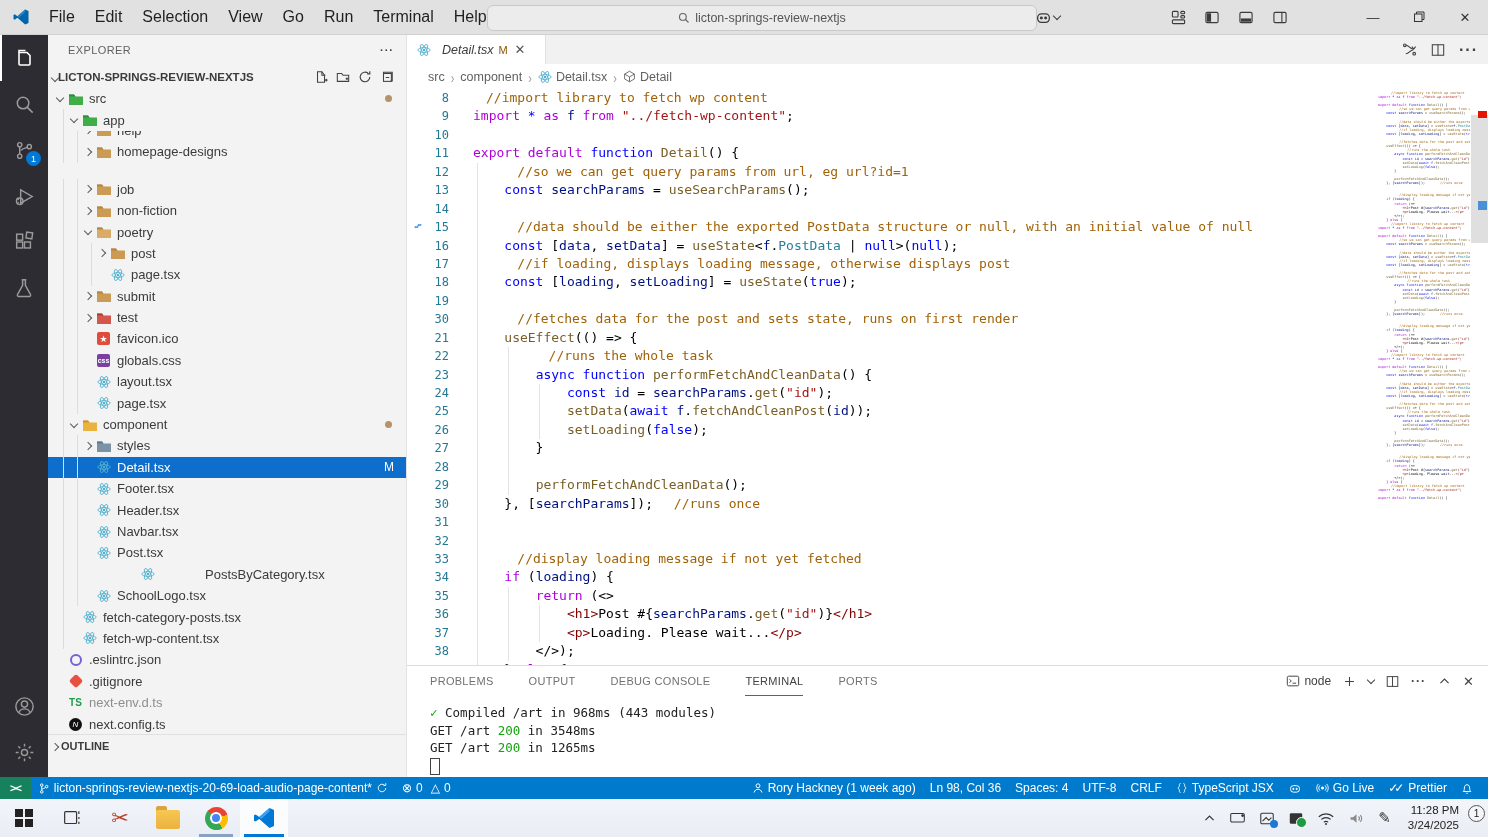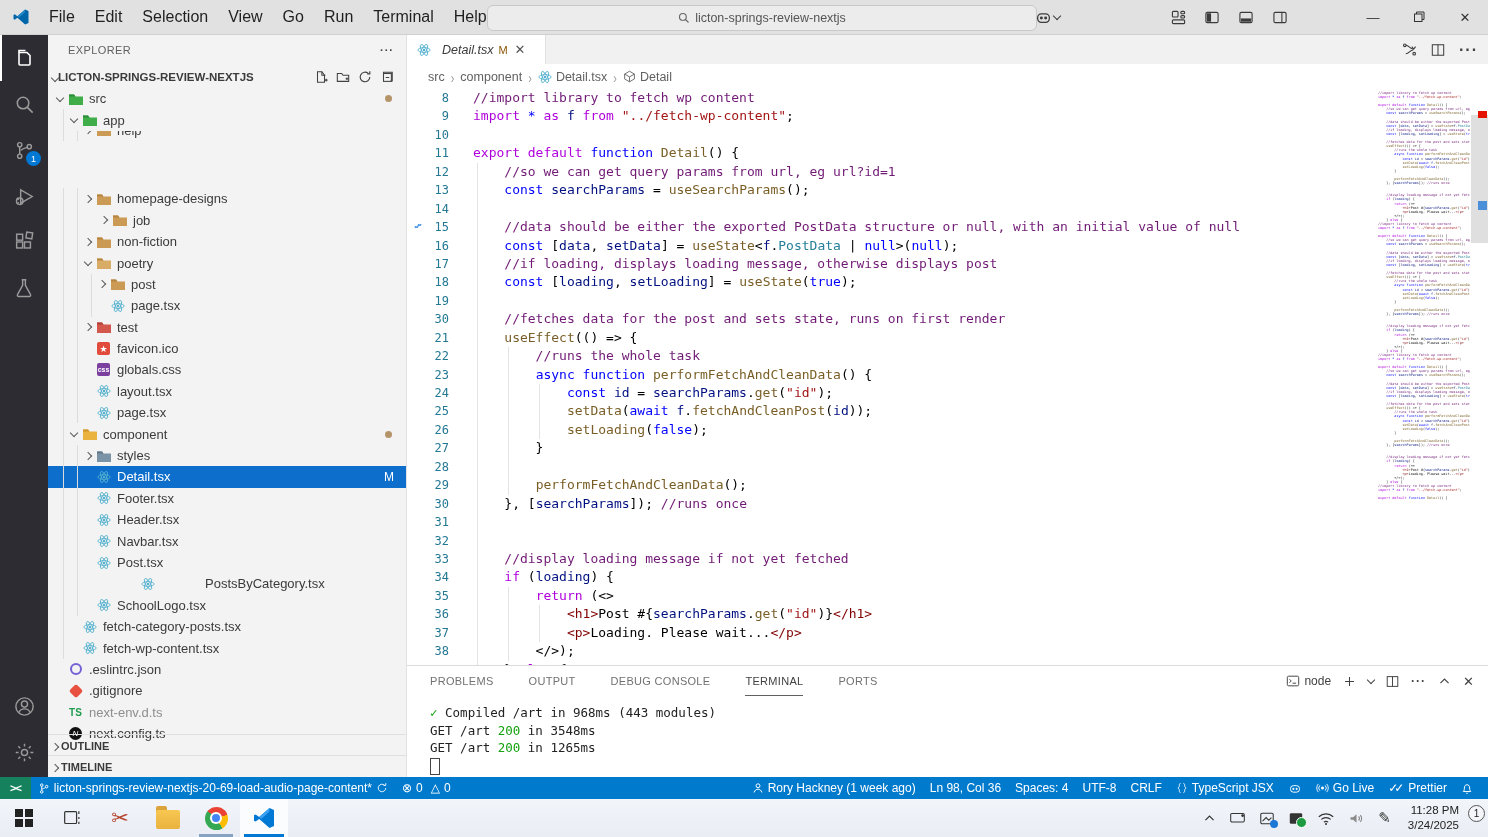--- a/index.html
+++ b/index.html
@@ -53,21 +53,21 @@
   .breadcrumbs{height:25px;display:flex;align-items:center;padding-left:21px;font-size:12.5px;color:#616161;gap:4px;flex:none;background:#fff;}
   .bc-sep{color:#9a9a9a;font-size:11px;transform:scaleY(1.4);display:inline-block;margin:0 2px;}
   .bc-item{display:flex;align-items:center;gap:4px;}
   .codewrap{flex:1;position:relative;overflow:hidden;background:#fff;}
   .gutter{position:absolute;left:0;top:0;width:66px;}
   .gut-row{height:18.45px;line-height:18.45px;text-align:right;padding-right:24px;font-family:"DejaVu Sans Mono",monospace;font-size:12px;color:#237893;position:relative;}
   .gut-mark{position:absolute;left:7px;top:4px;color:#3b8eea;}
   .codelines{position:absolute;left:66px;top:0;right:110px;}
   .cl{height:18.45px;line-height:18.45px;font-family:"DejaVu Sans Mono",monospace;font-size:13px;white-space:pre;position:relative;}
   .cguide{position:absolute;top:0;bottom:0;width:1px;background:#e3e3e3;}
-  .tok-com{color:#701a75;} .tok-kw1{color:#0000ff;} .tok-kw2{color:#af00db;} .tok-fn{color:#795e26;}
+  .tok-com{color:#a16207;margin-left:13px;} .tok-kw1{color:#0000ff;} .tok-kw2{color:#af00db;} .tok-fn{color:#795e26;}
   .tok-var{color:#001080;} .tok-type{color:#267f99;} .tok-str{color:#a31515;} .tok-txt{color:#000;} .tok-tag{color:#800000;}
   .minimap{position:absolute;top:2px;right:18px;width:92px;bottom:0;overflow:hidden;opacity:.95;}
   .mm-line{height:4.1px;line-height:4.1px;font-family:"DejaVu Sans Mono",monospace;font-size:3.4px;white-space:pre;}
   .ruler{position:absolute;top:0;right:0;width:17px;bottom:0;}
   .ruler .slider{position:absolute;top:26px;left:0;right:0;height:128px;background:rgba(110,110,110,.22);}
   .ruler .mark{position:absolute;right:1px;width:9px;}
   .panel{height:111px;flex:none;border-top:1px solid #dcdcdc;background:#fff;position:relative;}
   .panel-header{height:30px;display:flex;align-items:center;padding-left:23px;gap:35px;}
   .ptab{font-size:11px;color:#717171;letter-spacing:.3px;height:30px;display:flex;align-items:center;box-sizing:border-box;}
   .ptab.active{color:#424242;border-bottom:1px solid #616161;}
@@ -294,35 +294,35 @@
             <span class="chev closed"></span>
           </span>
           <span class="ficon">
             <svg width="16" height="14" viewBox="0 0 16 14">
               <path d="M1 2.5h5l1.5 2H15v8.5H1z" fill="#cb9a55"></path>
               <path d="M1 2.5h5l1.5 2H1z" fill="#b58441"></path>
             </svg>
           </span>
           <span class="label">help</span>
         </div>
-        <div class="row" style="padding-left: 32px; margin-top: 47px;">
+        <div class="row" style="padding-left: 32px;">
           <span class="guide" style="left: 15px;"></span>
           <span class="guide" style="left: 29px;"></span>
           <span class="chevbox">
             <span class="chev closed"></span>
           </span>
           <span class="ficon">
             <svg width="16" height="14" viewBox="0 0 16 14">
               <path d="M1 2.5h5l1.5 2H15v8.5H1z" fill="#cb9a55"></path>
               <path d="M1 2.5h5l1.5 2H1z" fill="#b58441"></path>
             </svg>
           </span>
           <span class="label">homepage-designs</span>
         </div>
-        <div class="row" style="padding-left: 48px;">
+        <div class="row" style="padding-left: 32px; margin-top: 16px;">
           <span class="guide" style="left: 15px;"></span>
           <span class="guide" style="left: 29px;"></span>
           <span class="chevbox">
             <span class="chev closed"></span>
           </span>
           <span class="ficon">
             <svg width="16" height="14" viewBox="0 0 16 14">
               <path d="M1 2.5h5l1.5 2H15v8.5H1z" fill="#cb9a55"></path>
               <path d="M1 2.5h5l1.5 2H1z" fill="#b58441"></path>
             </svg>
@@ -381,20 +381,34 @@
             <svg width="14" height="14" viewBox="0 0 16 16">
               <g stroke="#53b1cf" fill="none" stroke-width="1">
                 <ellipse cx="8" cy="8" rx="7" ry="2.7"></ellipse>
                 <ellipse cx="8" cy="8" rx="7" ry="2.7" transform="rotate(60 8 8)"></ellipse>
                 <ellipse cx="8" cy="8" rx="7" ry="2.7" transform="rotate(120 8 8)"></ellipse>
               </g>
               <circle cx="8" cy="8" r="1.4" fill="#53b1cf"></circle>
             </svg>
           </span>
           <span class="label">page.tsx</span>
+        </div>
+        <div class="row" style="padding-left: 32px;">
+          <span class="guide" style="left: 15px;"></span>
+          <span class="guide" style="left: 29px;"></span>
+          <span class="chevbox">
+            <span class="chev closed"></span>
+          </span>
+          <span class="ficon">
+            <svg width="16" height="14" viewBox="0 0 16 14">
+              <path d="M1 2.5h5l1.5 2H15v8.5H1z" fill="#cb9a55"></path>
+              <path d="M1 2.5h5l1.5 2H1z" fill="#b58441"></path>
+            </svg>
+          </span>
+          <span class="label">submit</span>
         </div>
         <div class="row" style="padding-left: 32px;">
           <span class="guide" style="left: 15px;"></span>
           <span class="guide" style="left: 29px;"></span>
           <span class="chevbox">
             <span class="chev closed"></span>
           </span>
           <span class="ficon">
             <svg width="16" height="14" viewBox="0 0 16 14">
               <path d="M1 2.5h5l1.5 2H15v8.5H1z" fill="#d4574e"></path>
@@ -650,26 +664,20 @@
           <span class="ficon">
             <span style="width:13px;height:13px;background:#111;border-radius:50%;color:#fff;font-size:8px;font-style:italic;display:flex;align-items:center;justify-content:center;">N</span>
           </span>
           <span class="label">next.config.ts</span>
         </div>
       </div>
     <div style="position:absolute;left:0;right:0;bottom:21px;">
       <div class="sb-section">
           <span class="chevbox"><span class="chev closed"></span></span>
           <span>OUTLINE</span>
-        </div>
-    </div>
-    <div style="position:absolute;left:0;right:0;bottom:0;">
-      <div class="sb-section">
-          <span class="chevbox"><span class="chev closed"></span></span>
-          <span>TIMELINE</span>
         </div>
     </div>
   </div>
 
   <div class="editorcol">
     <div class="tabbar">
       <div class="tab">
         <span class="ficon" id="tab-react-icon">
             <svg width="14" height="14" viewBox="0 0 16 16">
               <g stroke="#53b1cf" fill="none" stroke-width="1">

